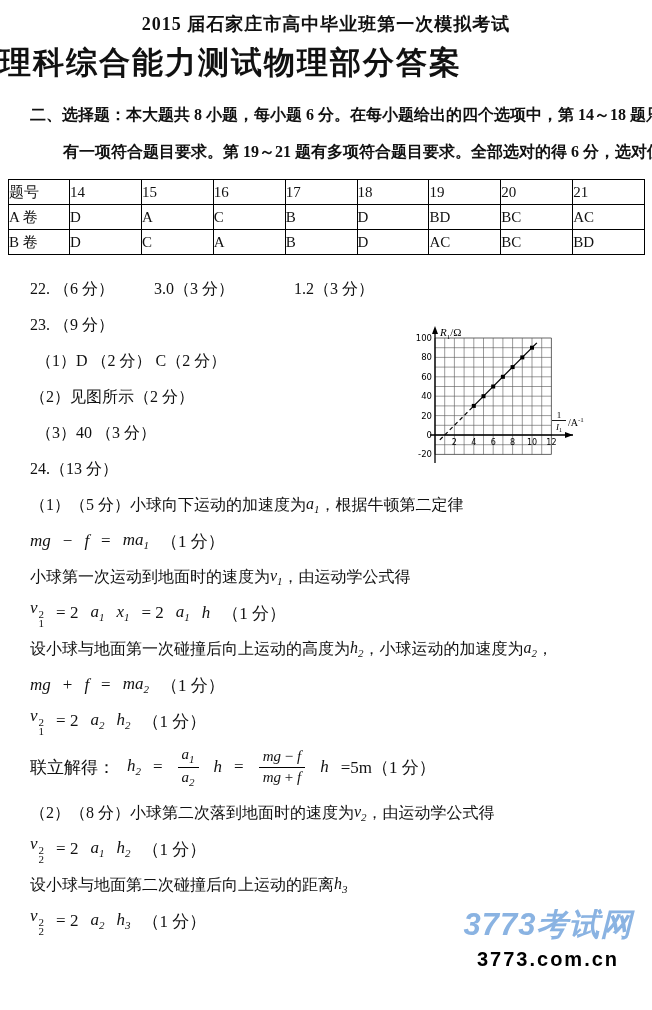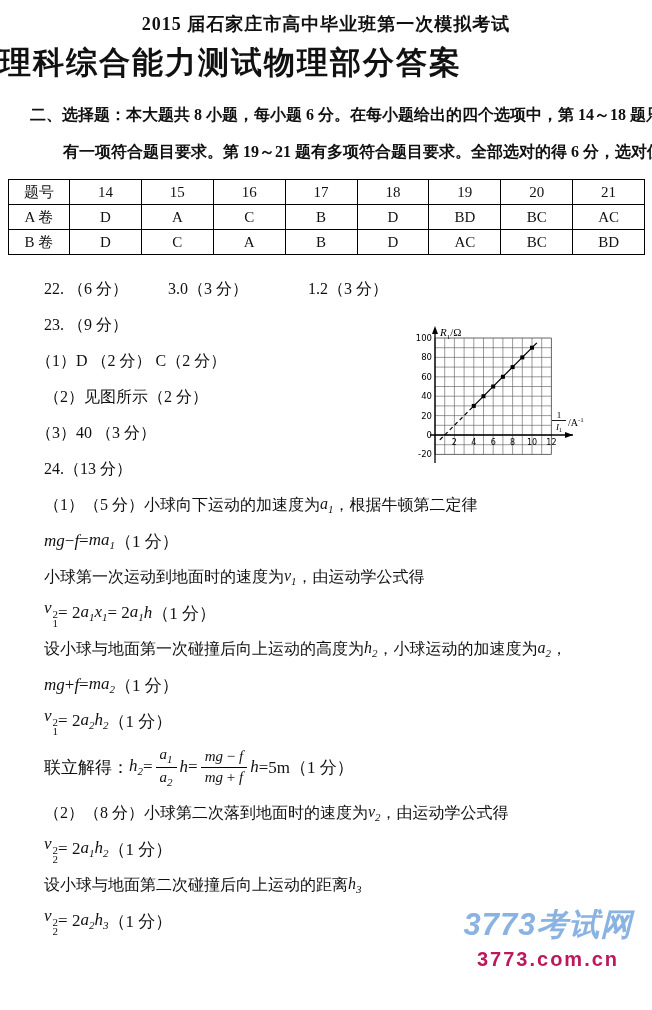--- a/index.html
+++ b/index.html
@@ -5,42 +5,42 @@
   html,body{margin:0;padding:0;background:#fff;}
   .page{position:relative;width:652px;height:1010px;background:#fff;overflow:hidden;
         font-family:"Liberation Serif","DejaVu Serif",serif;color:#111;}
   .title1{margin-top:12px;text-align:center;font-weight:bold;font-size:18px;letter-spacing:1px;}
   .title2{margin-top:6px;text-align:left;font-weight:bold;font-size:31px;letter-spacing:2px;}
   .intro{margin:12px 24px 0 30px;font-weight:bold;font-size:16px;}
   .intro .iline{line-height:37px;white-space:nowrap;}
   .intro .iline.cont{padding-left:33px;}
   table.ans{border-collapse:collapse;margin:9px 7px 0 8px;width:637px;table-layout:fixed;
             font-size:15px;}
-  table.ans td{border:1px solid #000;text-align:center;height:24px;padding:0;
+  table.ans td{border:1px solid #000;height:24px;padding:0;
                font-family:"Liberation Serif",serif;}
   table.ans td.lbl{width:60px;}
-  .ln{min-height:36px;display:flex;align-items:center;padding-left:44px;font-size:16px;
+  .ln{min-height:36px;display:flex;align-items:center;padding-left:30px;font-size:16px;
       white-space:nowrap;}
-  .fml{font-family:"Liberation Serif",serif;font-size:17px;}
+  .fml{font-family:"Liberation Serif",serif;font-size:17px;gap:12px;}
   .it{font-style:italic;font-family:"Liberation Serif",serif;}
   .red{color:#e02520;font-weight:bold;}
   sub{font-size:11px;}
   .ss{display:inline-flex;flex-direction:column;align-items:flex-start;font-size:11px;
       line-height:9px;vertical-align:-5px;margin-left:1px;font-style:normal;}
   .frac{display:inline-flex;flex-direction:column;align-items:center;vertical-align:middle;
         font-size:15px;line-height:1.15;margin:0 3px;}
   .frac .num{border-bottom:1.3px solid #000;padding:0 4px 1px;}
   .frac .den{padding-top:1px;}
   .tall{min-height:56px;}
   .gap40{margin-left:40px;} .gap60{margin-left:60px;}
   .graph{position:absolute;left:399px;top:325px;width:230px;height:152px;}
   .wm{position:absolute;left:448px;top:904px;width:200px;text-align:center;
       font-family:"Liberation Sans","DejaVu Sans",sans-serif;pointer-events:none;}
   .wm .w1{font-size:31px;font-weight:bold;font-style:italic;color:#8ab3e2;letter-spacing:1px;}
-  .wm .w2{font-size:20px;font-weight:bold;color:#be185d;letter-spacing:2px;margin-top:2px;}
+  .wm .w2{font-size:20px;font-weight:bold;color:#000000;letter-spacing:2px;margin-top:2px;}
 </style>
 </head>
 <body>
 
 <div class="page">
   <div class="title1">2015 届石家庄市高中毕业班第一次模拟考试</div>
   <div class="title2">理科综合能力测试物理部分答案</div>
 
   <div class="intro">
     <div class="iline">二、选择题：本大题共 8 小题，每小题 6 分。在每小题给出的四个选项中，第 14～18 题只</div>

